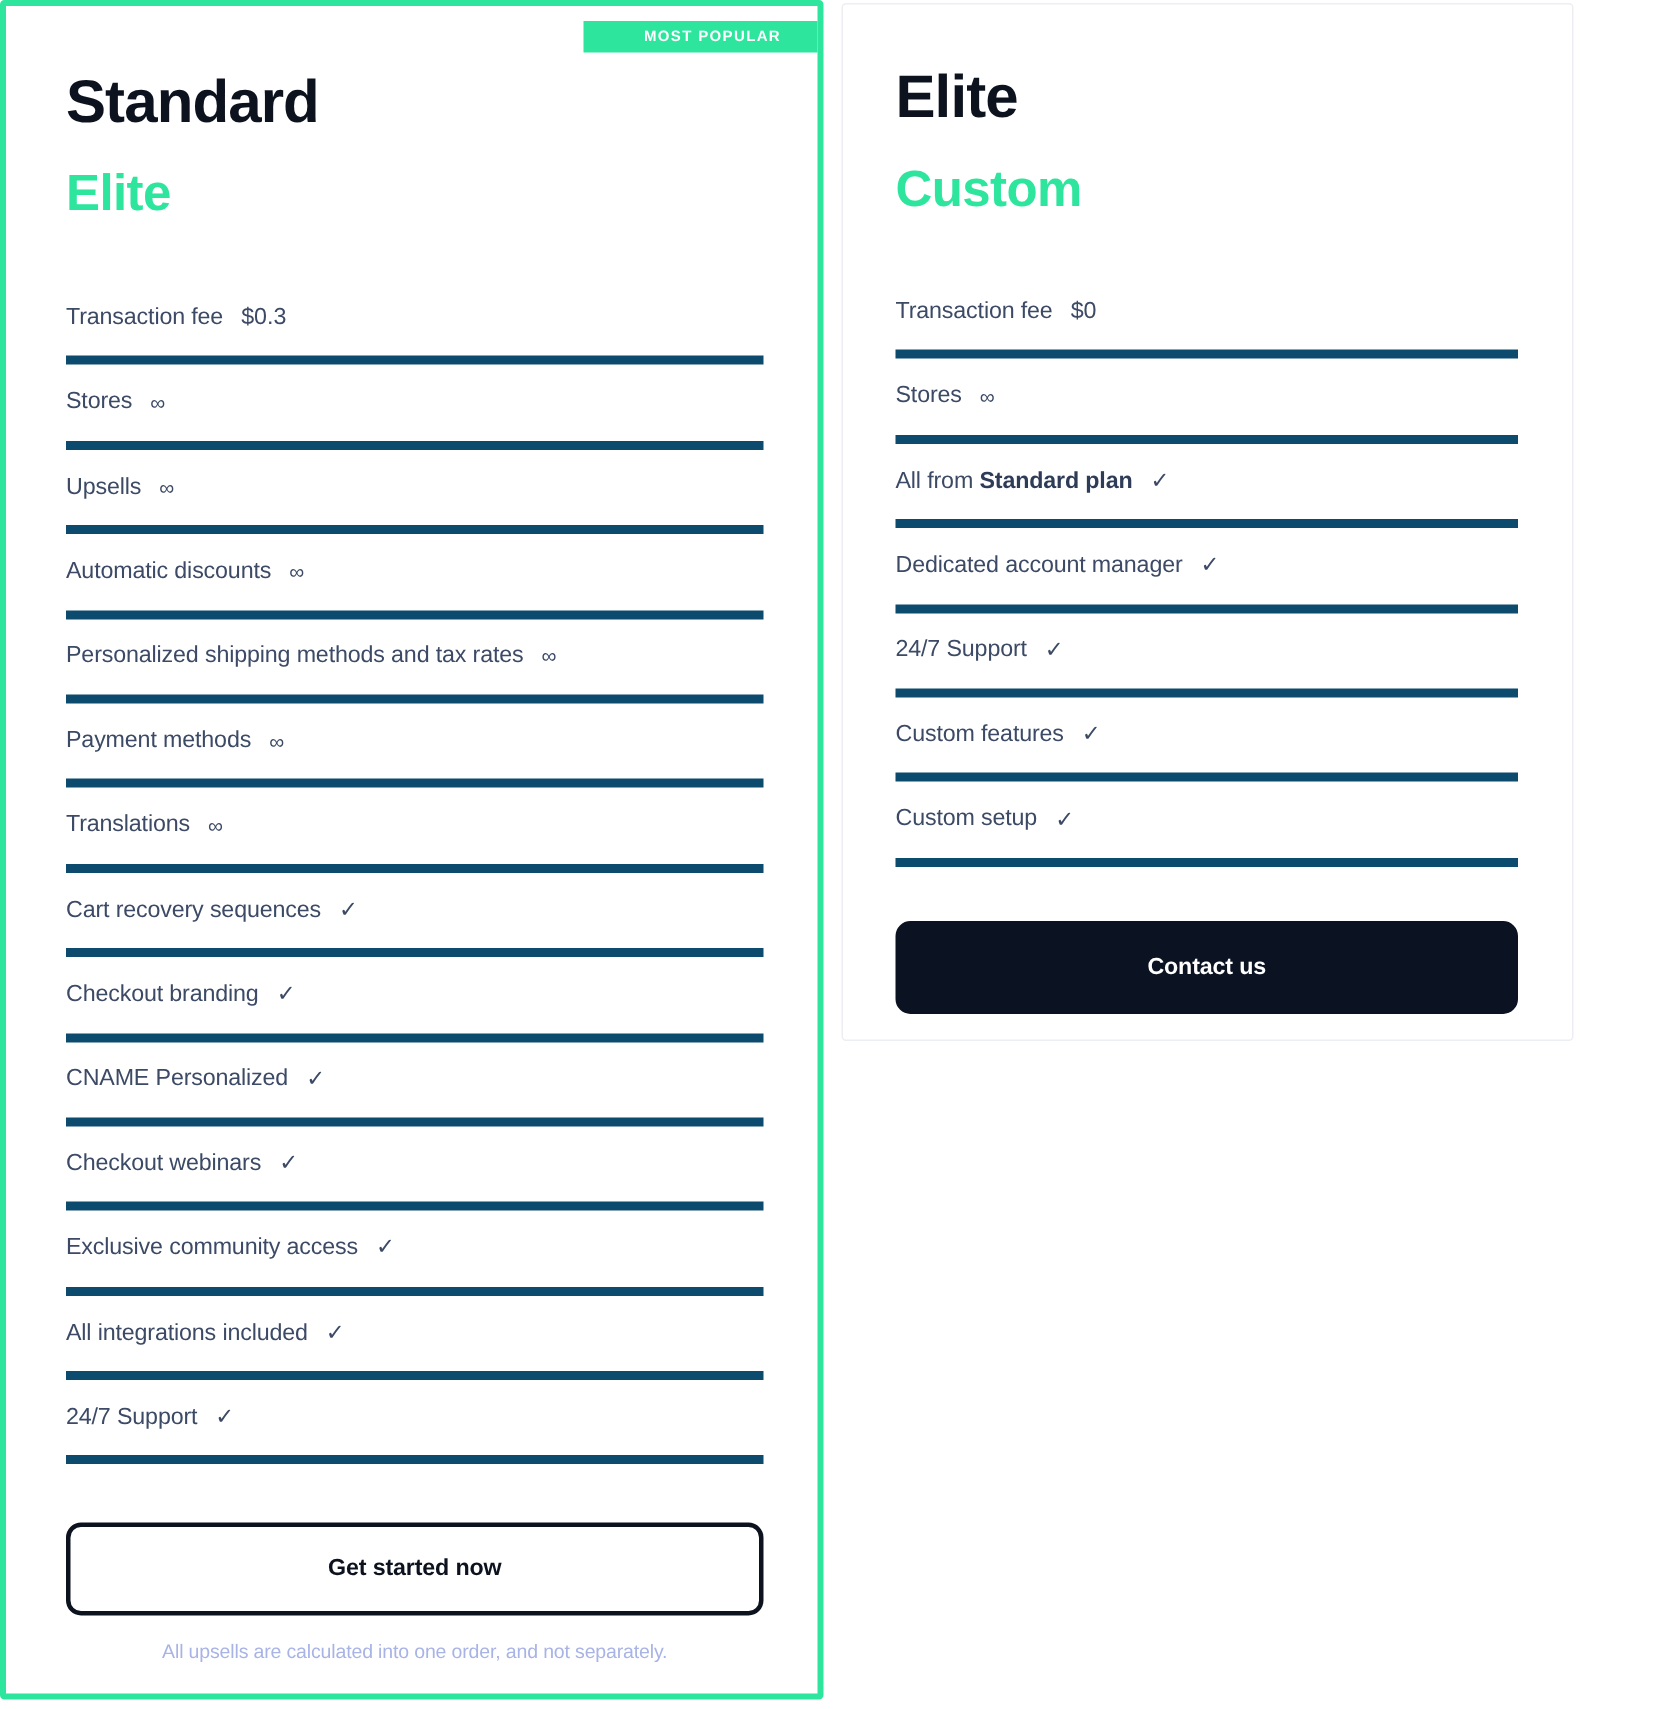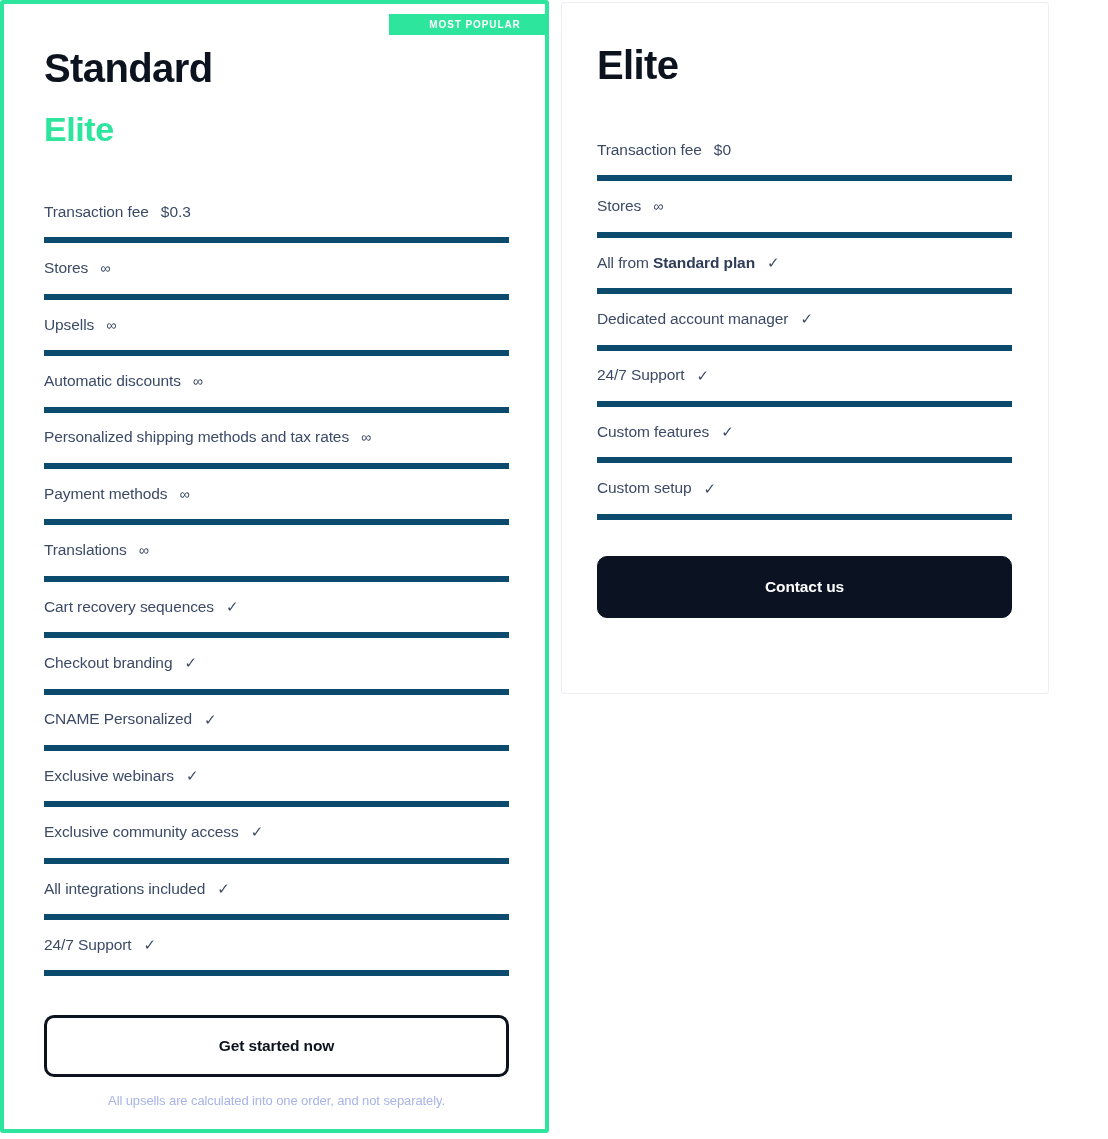--- a/index.html
+++ b/index.html
@@ -228,21 +228,21 @@
         </li>
         <li class="feature-row">
           <span class="feature-label">Checkout branding</span>
           <span class="feature-value is-check">✓</span>
         </li>
         <li class="feature-row">
           <span class="feature-label">CNAME Personalized</span>
           <span class="feature-value is-check">✓</span>
         </li>
         <li class="feature-row">
-          <span class="feature-label">Exclusive webinars</span>
+          <span class="feature-label">Checkout webinars</span>
           <span class="feature-value is-check">✓</span>
         </li>
         <li class="feature-row">
           <span class="feature-label">Exclusive community access</span>
           <span class="feature-value is-check">✓</span>
         </li>
         <li class="feature-row">
           <span class="feature-label">All integrations included</span>
           <span class="feature-value is-check">✓</span>
         </li>
@@ -256,20 +256,21 @@
 
       <p class="disclaimer">All upsells are calculated into one order, and not separately.</p>
     </div>
   </section>
 
   <section class="card card--plain">
     <div class="card-inner">
 
       <h2 class="plan-name">Elite</h2>
 
+      <p class="plan-price">Custom</p>
 
       <ul class="features">
         <li class="feature-row">
           <span class="feature-label">Transaction fee</span>
           <span class="feature-value">$0</span>
         </li>
         <li class="feature-row">
           <span class="feature-label">Stores</span>
           <span class="feature-value is-infinity">∞</span>
         </li>

